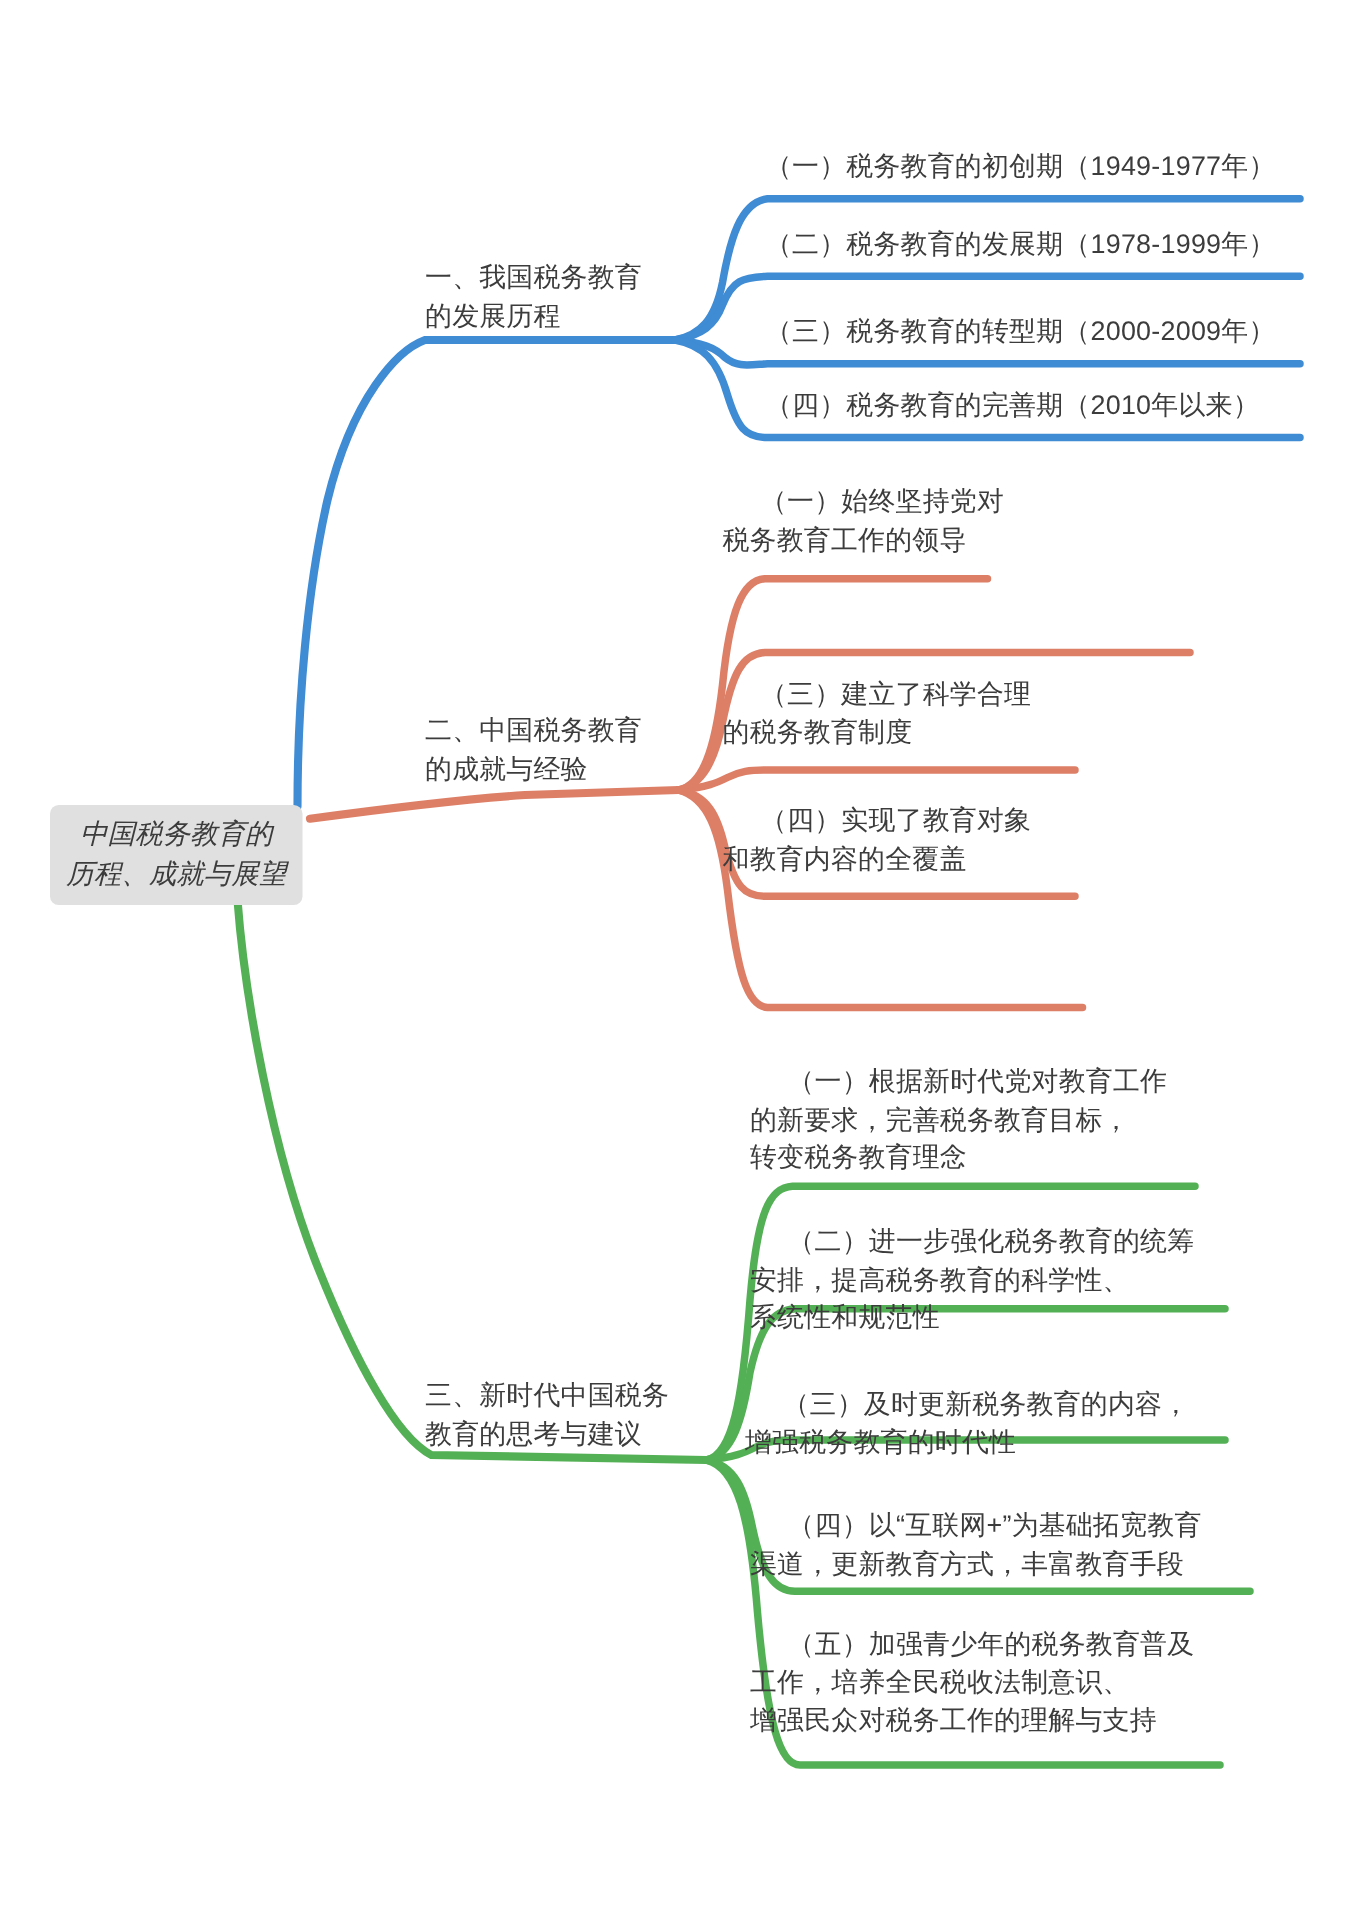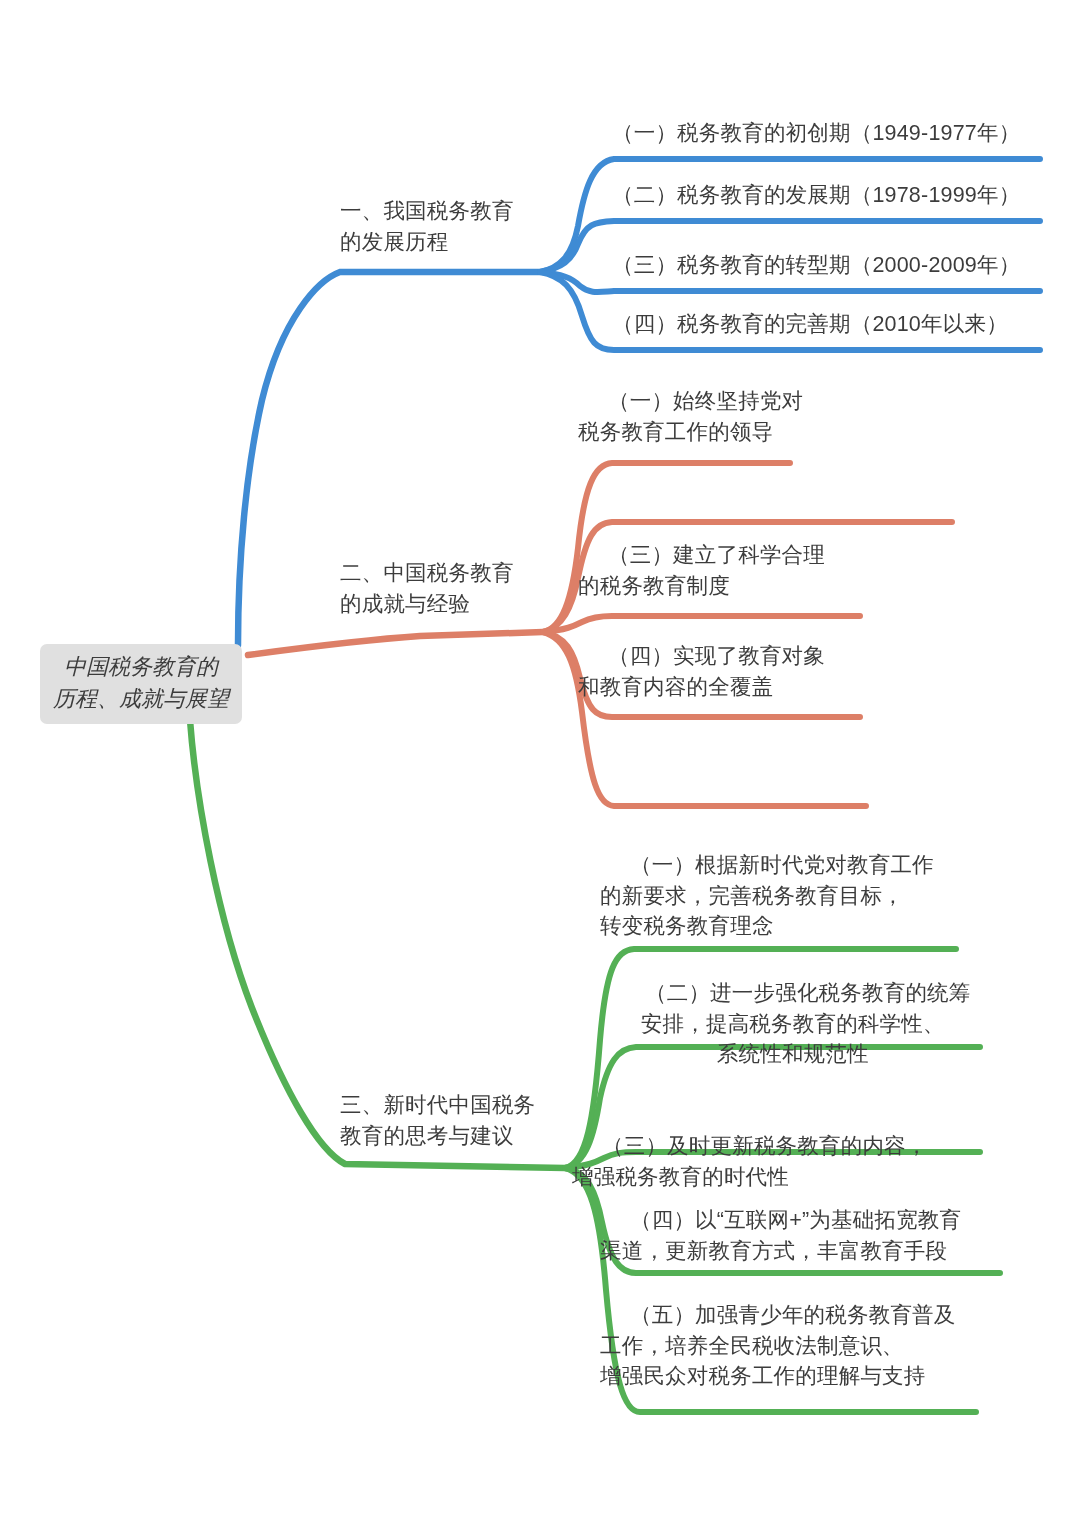--- a/index.html
+++ b/index.html
@@ -41,20 +41,21 @@
     font-size: 22px;
     color: #3c3c3c;
     line-height: 1.45;
     text-align: center;
     white-space: pre-line;
     font-style: italic;
   }
   
   .branch-label {
     font-size: 21.5px;
+    margin-top: 11px;
   }
   
   .leaf {
     font-size: 21.5px;
   }
 </style>
 </head>
 <body>
 
 <div id="canvas">
@@ -133,25 +134,25 @@
 和教育内容的全覆盖</div>
 
 
   <div class="node-text branch-label" style="left:340px; top:1090px; width:230px;">三、新时代中国税务
 教育的思考与建议</div>
 
   <div class="node-text leaf" style="left:600px; top:850px; text-indent:30px;">（一）根据新时代党对教育工作
 的新要求，完善税务教育目标，
 转变税务教育理念</div>
 
-  <div class="node-text leaf" style="left:615px; top:978px; text-indent:30px;text-align:center;">（二）进一步强化税务教育的统筹
+  <div class="node-text leaf" style="left:600px; top:978px; text-indent:30px;">（二）进一步强化税务教育的统筹
 安排，提高税务教育的科学性、
 系统性和规范性</div>
 
-  <div class="node-text leaf" style="left:572px; top:1108px; text-indent:30px;margin-top:23px;">（三）及时更新税务教育的内容，
+  <div class="node-text leaf" style="left:596px; top:1108px; text-indent:30px;">（三）及时更新税务教育的内容，
 增强税务教育的时代性</div>
 
   <div class="node-text leaf" style="left:600px; top:1205px; text-indent:30px;">（四）以“互联网+”为基础拓宽教育
 渠道，更新教育方式，丰富教育手段</div>
 
   <div class="node-text leaf" style="left:600px; top:1300px; text-indent:30px;">（五）加强青少年的税务教育普及
 工作，培养全民税收法制意识、
 增强民众对税务工作的理解与支持</div>
 
 </div>

